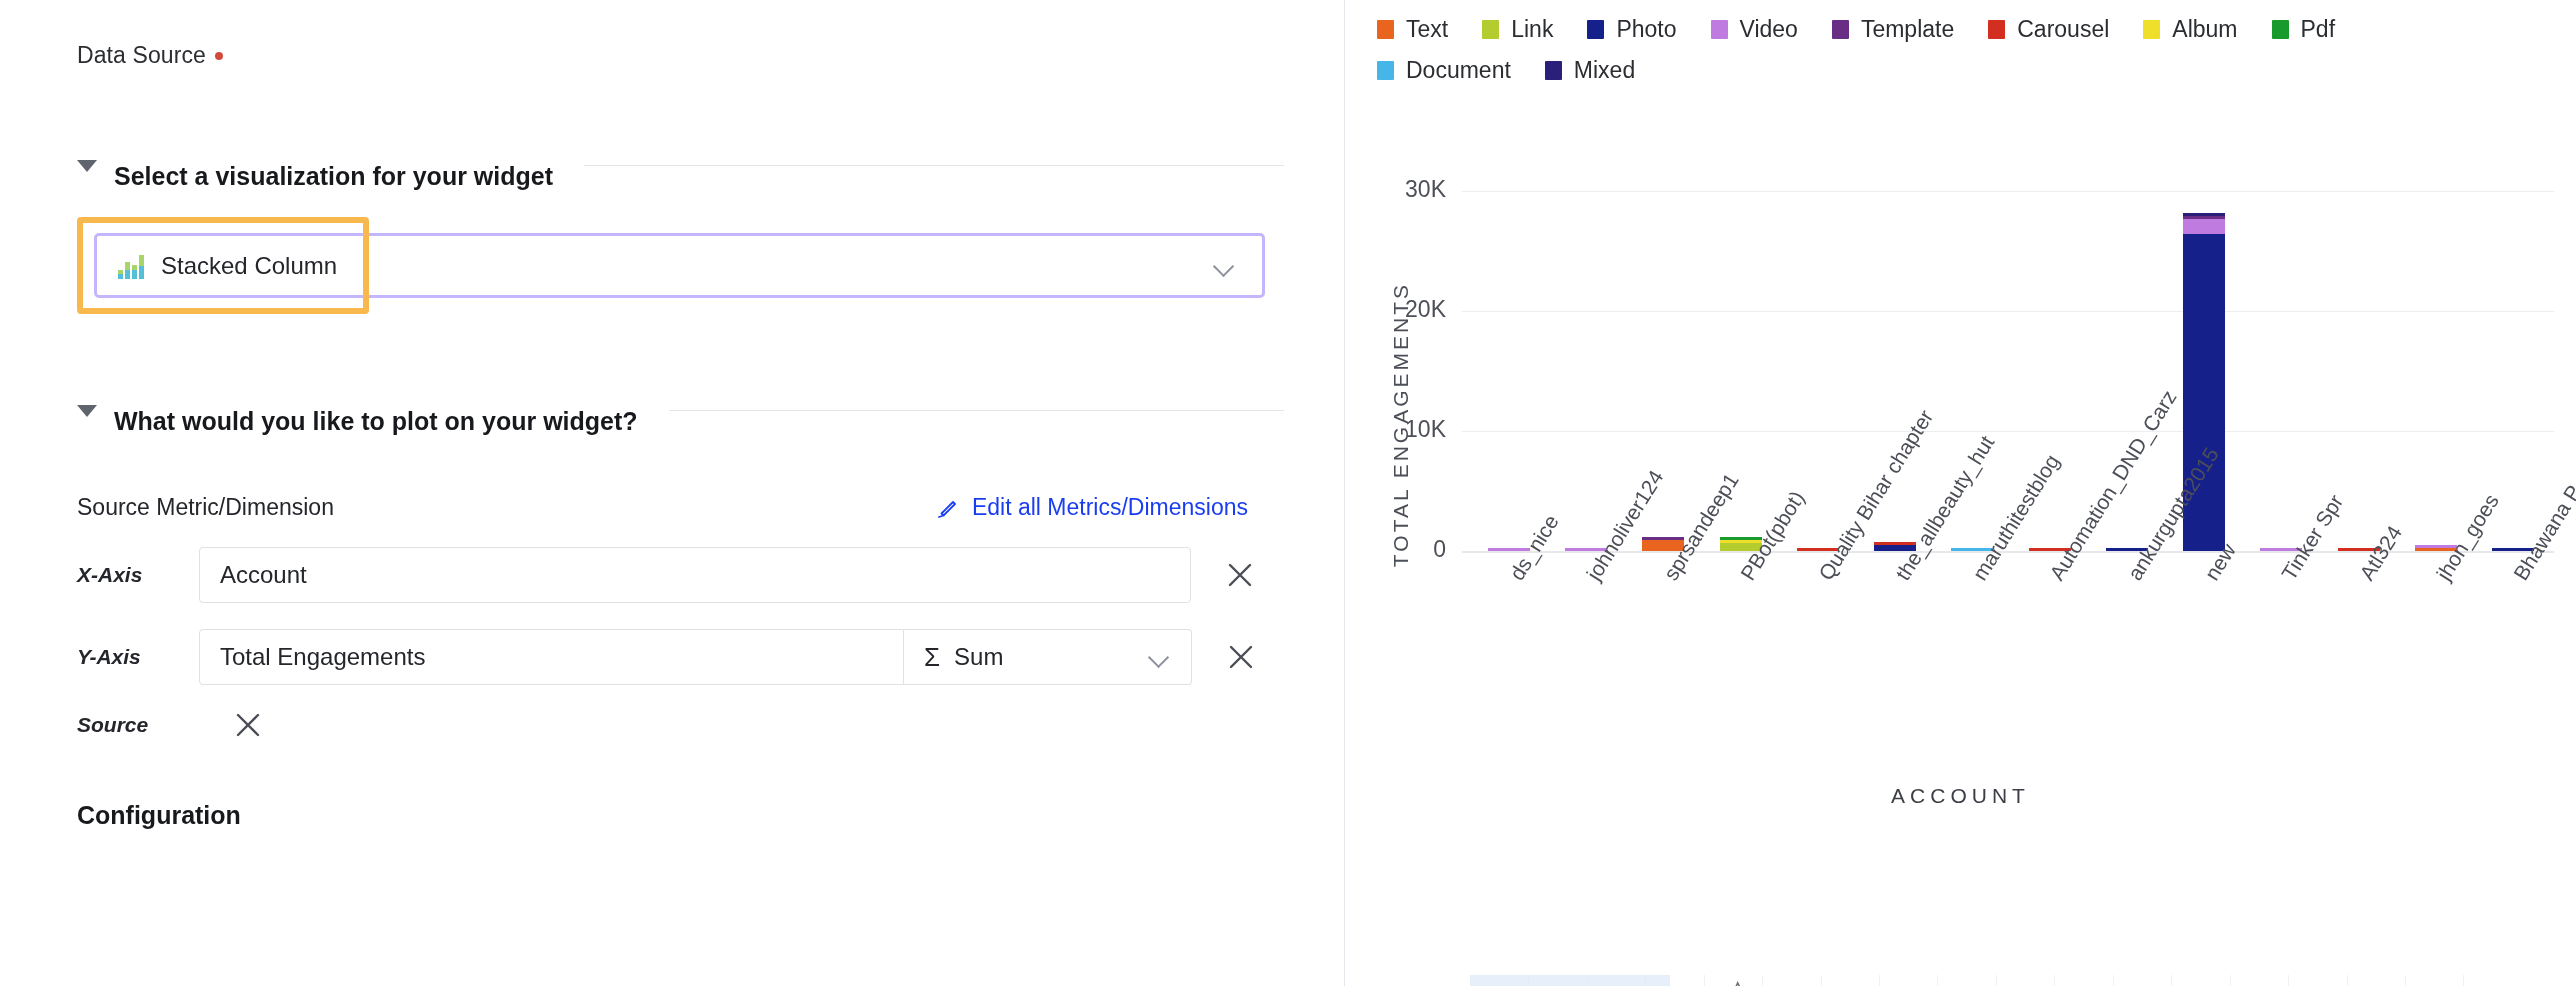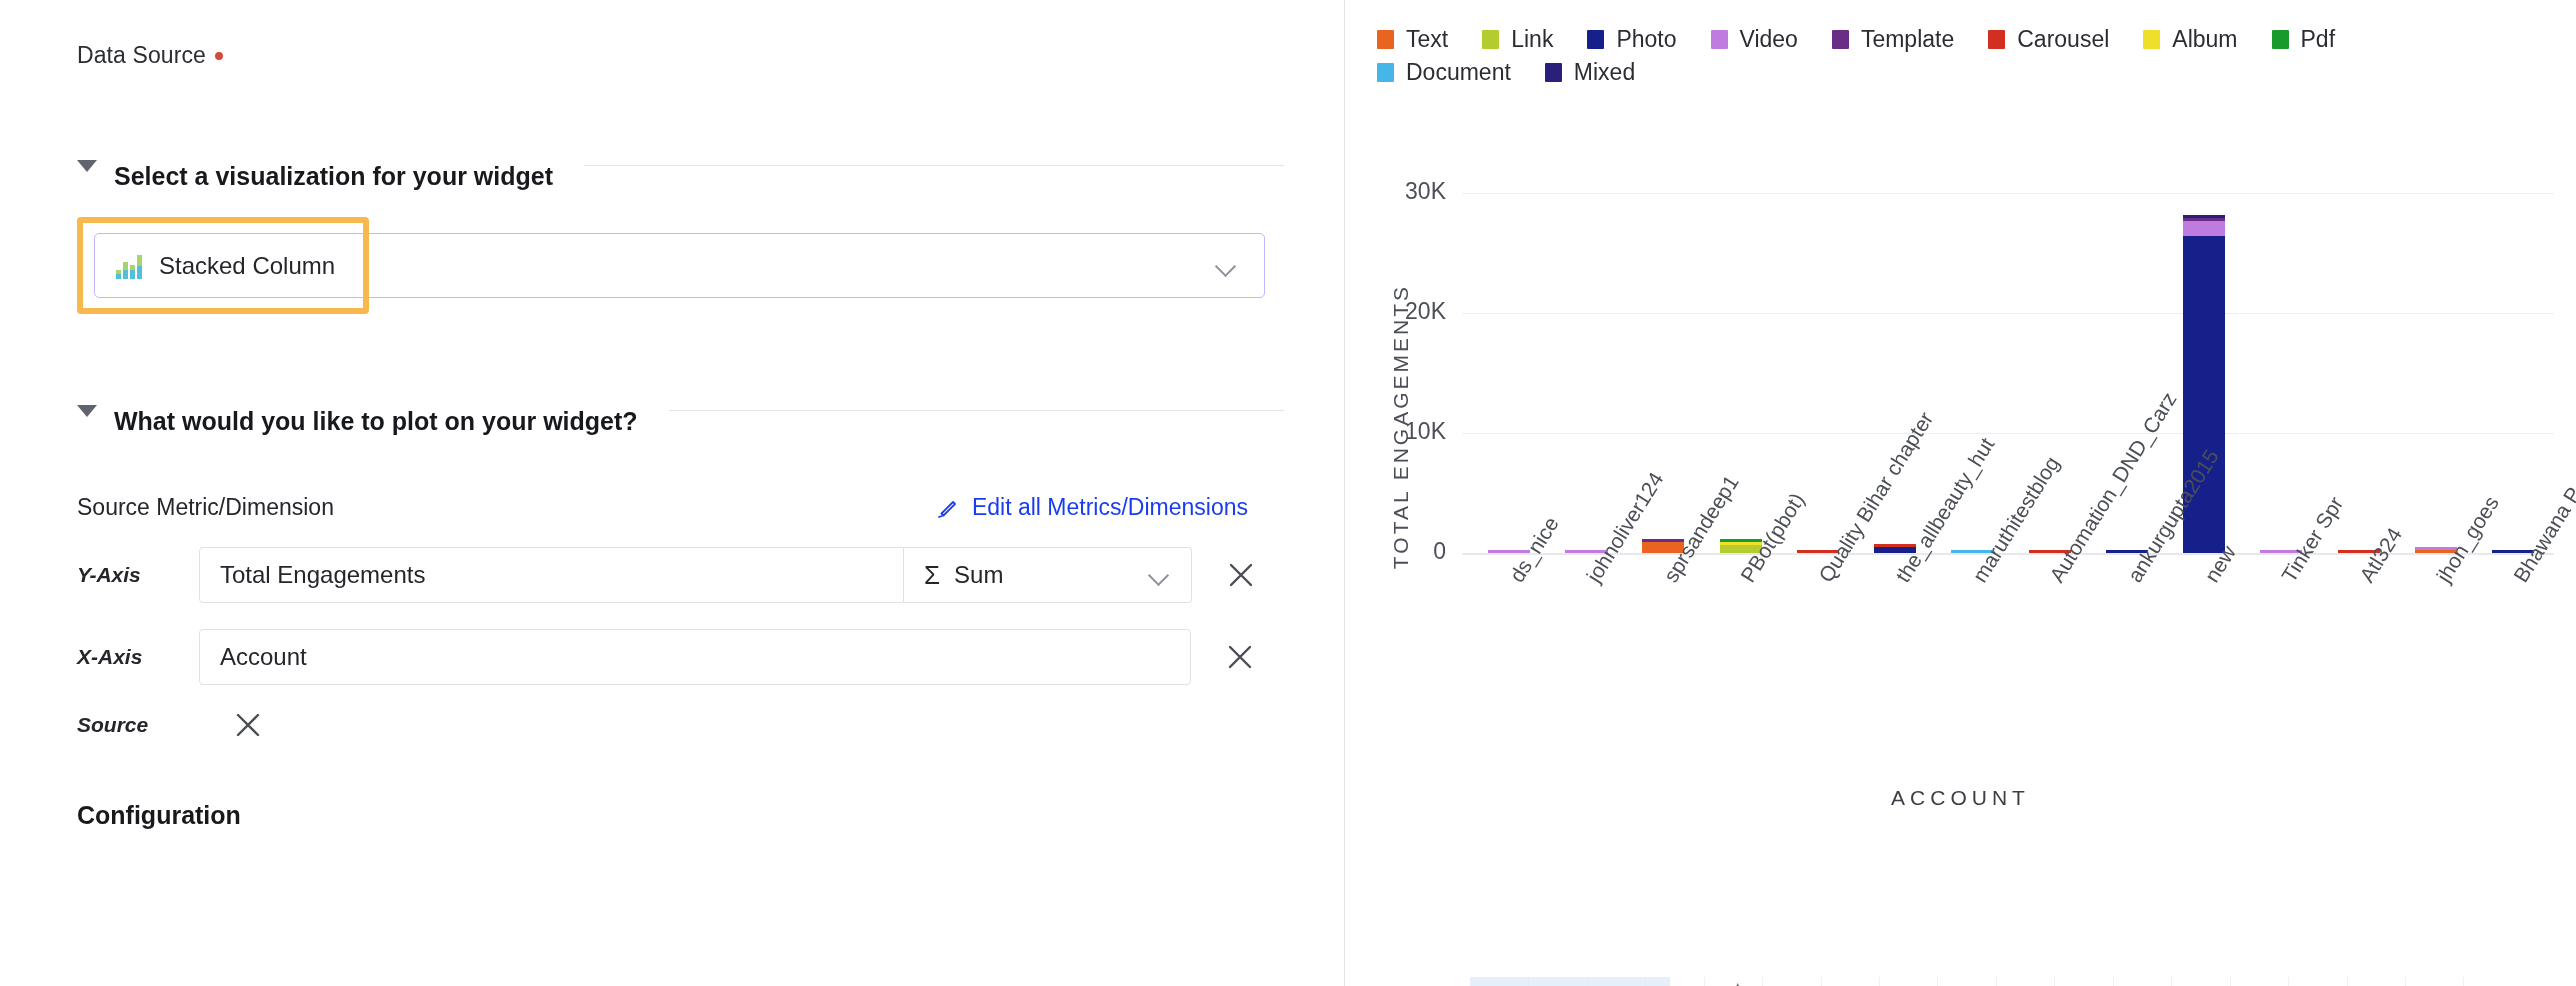--- a/index.html
+++ b/index.html
@@ -63,21 +63,21 @@
   .viz-wrap { position: relative; margin-top: 26px; height: 97px; }
   .viz-box-border {
     position: absolute; left: 0; top: 0;
     width: 292px; height: 97px;
     border: 6px solid #f7b94e; border-radius: 4px;
     pointer-events: none; z-index: 3;
   }
   .viz-field {
     position: absolute; left: 17px; top: 16px;
     width: 1171px; height: 65px;
-    border: 1px solid #c4b5fd; border-radius: 5px; background:#fff;
+    border: 3px solid #c4b5fd; border-radius: 5px; background:#fff;
     display:flex; align-items:center; padding: 0 26px 0 21px;
     font-size: 24px; color:#24262b; gap:16px; justify-content: space-between;
   }
   .viz-left { display:flex; align-items:center; gap:16px; }
 
   .ico-stackcol { width: 27px; height: 26px; display:block; flex:none; }
 
   .mdrow-head {
     display:flex; align-items:center; justify-content:space-between;
     margin-top: 58px; width: 1171px;
@@ -105,23 +105,23 @@
   .xglyph { width:28px; height:28px; display:block; }
 
   .config-title { margin-top: 62px; font-size:25px; font-weight:bold; color:#17191d; }
 
   
   .right-panel {
     width: 1231px; height: 986px; background:#fff; position: relative;
     padding: 0;
   }
   .legend {
-    padding: 26px 0 0 32px;
+    padding: 16px 0 0 32px;
     display: flex; flex-wrap: wrap; align-items: center;
-    width: 1141px; row-gap: 6px;
+    width: 1141px; row-gap: 14px;
   }
   .lg-item { display:flex; align-items:center; gap:12px; margin-right: 34px; }
   .lg-swatch { width: 17px; height: 19px; flex:none; border-radius: 1px; }
   .lg-text { font-size: 23px; color:#2b2d32; white-space:nowrap; }
 
   .chart-area { position: relative; width: 1231px; height: 754px; }
   .ytitle {
     position:absolute; left: 44px; top: 198px;
     font-size: 21px; letter-spacing: 3px; color: #4c4f57;
     writing-mode: vertical-rl; transform: rotate(180deg);
@@ -205,44 +205,44 @@
         <span class="edit-link">
           <svg class="pencil" viewBox="0 0 22 22">
             <path d="M1 20 L4 19" stroke="#1a3df0" stroke-width="1.8" fill="none" stroke-linecap="round"></path>
             <path d="M5.5 18.5 L17 7 L15 5 L3.5 16.5 Z" stroke="#1a3df0" stroke-width="1.8" fill="none" stroke-linejoin="round"></path>
           </svg>
           <span>Edit all Metrics/Dimensions</span>
         </span>
       </div>
 
       <div class="mrow">
+        <span class="axlabel">X-Axis</span>
+        <span class="gap"></span>
+        <div class="mfield wide">
+          <span>Account</span>
+        </div>
+        <span class="xbtn">
+          <svg class="xglyph" viewBox="0 0 28 28">
+            <path d="M4 4 L24 24 M24 4 L4 24" stroke="#4a4d55" stroke-width="2.4" stroke-linecap="round"></path>
+          </svg>
+        </span>
+      </div>
+
+      <div class="mrow">
         <span class="axlabel">Y-Axis</span>
         <span class="gap"></span>
         <div class="mfield half">
           <span>Total Engagements</span>
         </div>
         <div class="mfield agg">
           <span class="agg-left">
             <span class="sigma">Σ</span>
             <span>Sum</span>
           </span>
           <span class="chev"></span>
-        </div>
-        <span class="xbtn">
-          <svg class="xglyph" viewBox="0 0 28 28">
-            <path d="M4 4 L24 24 M24 4 L4 24" stroke="#4a4d55" stroke-width="2.4" stroke-linecap="round"></path>
-          </svg>
-        </span>
-      </div>
-
-      <div class="mrow">
-        <span class="axlabel">X-Axis</span>
-        <span class="gap"></span>
-        <div class="mfield wide">
-          <span>Account</span>
         </div>
         <span class="xbtn">
           <svg class="xglyph" viewBox="0 0 28 28">
             <path d="M4 4 L24 24 M24 4 L4 24" stroke="#4a4d55" stroke-width="2.4" stroke-linecap="round"></path>
           </svg>
         </span>
       </div>
 
       <div class="mrow">
         <span class="axlabel">Source</span>

